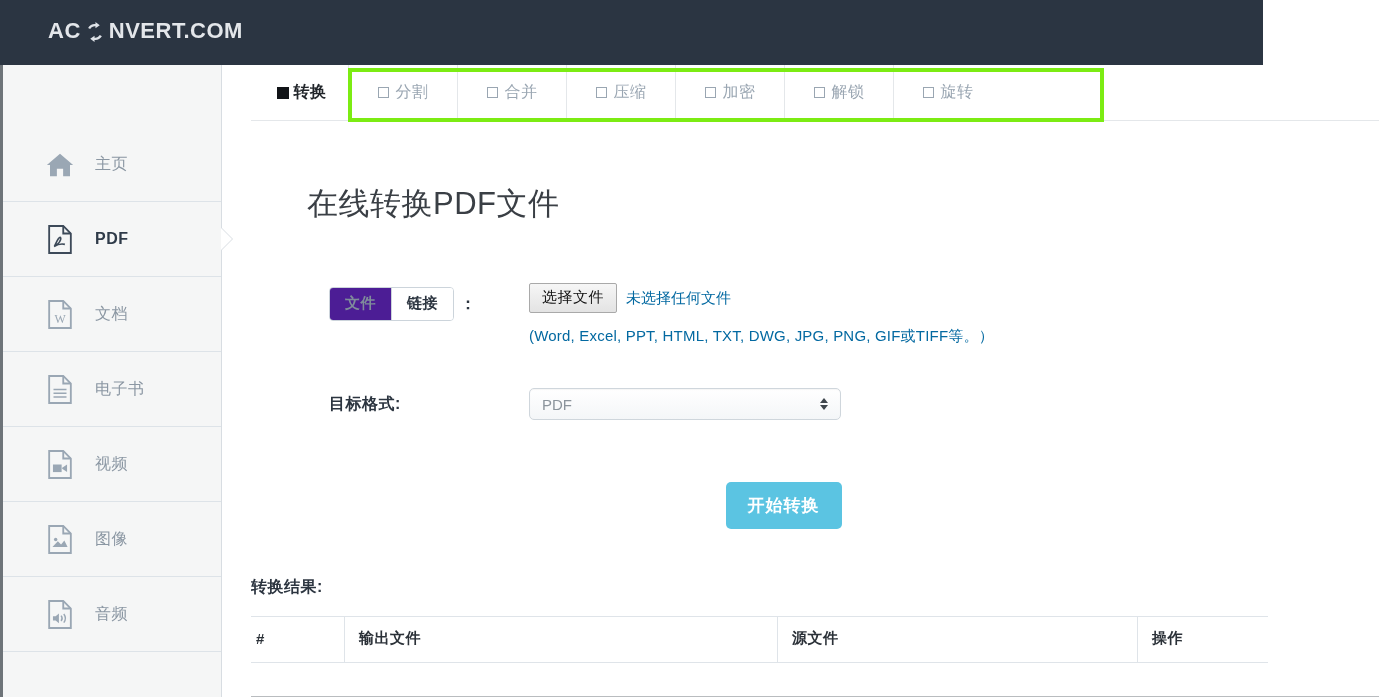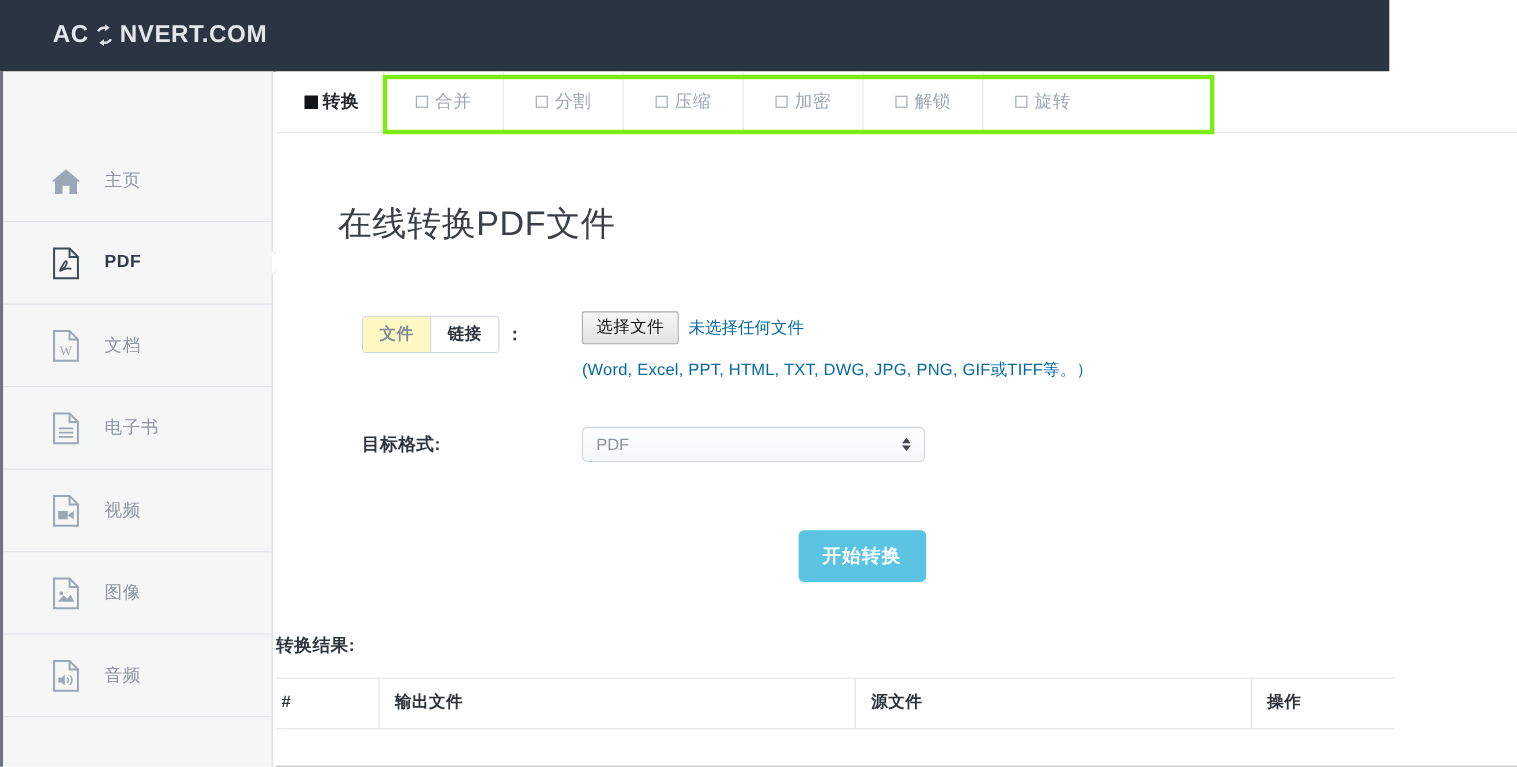--- a/index.html
+++ b/index.html
@@ -54,21 +54,21 @@
     width: 3px;
     height: 632px;
     background: #6e7479;
   }
 
   
   .sidebar {
     position: absolute;
     left: 3px;
     top: 65px;
-    width: 245px;
+    width: 219px;
     height: 632px;
     background: #f5f6f6;
     border-right: 1px solid #d8dde2;
     box-sizing: border-box;
   }
   .side-item {
     position: relative;
     height: 75px;
     display: flex;
     align-items: center;
@@ -207,21 +207,21 @@
   .btn-group .bg-btn {
     font-size: 15px;
     font-weight: bold;
     padding: 6px 15px 7px;
     cursor: pointer;
     color: #2c3540;
     background: #ffffff;
     letter-spacing: 0.5px;
   }
   .btn-group .bg-btn.active {
-    background: #fef9c3;
+    background: #4c1d95;
     color: #7f8c9b;
     border-right: 1px solid #ccd4db;
   }
   .colon {
     font-size: 16px;
     color: #2c3540;
     margin-left: 6px;
     font-weight: bold;
   }
   .form-field-col { flex: 1; }
@@ -456,25 +456,25 @@
 
 <div class="main">
 
   <div class="tabbar">
     <div class="tab active">
       <span class="box"></span>
       <span>转换</span>
     </div>
     <div class="tab">
       <span class="box"></span>
+      <span>分割</span>
+    </div>
+    <div class="tab">
+      <span class="box"></span>
       <span>合并</span>
-    </div>
-    <div class="tab">
-      <span class="box"></span>
-      <span>分割</span>
     </div>
     <div class="tab">
       <span class="box"></span>
       <span>压缩</span>
     </div>
     <div class="tab">
       <span class="box"></span>
       <span>加密</span>
     </div>
     <div class="tab">

